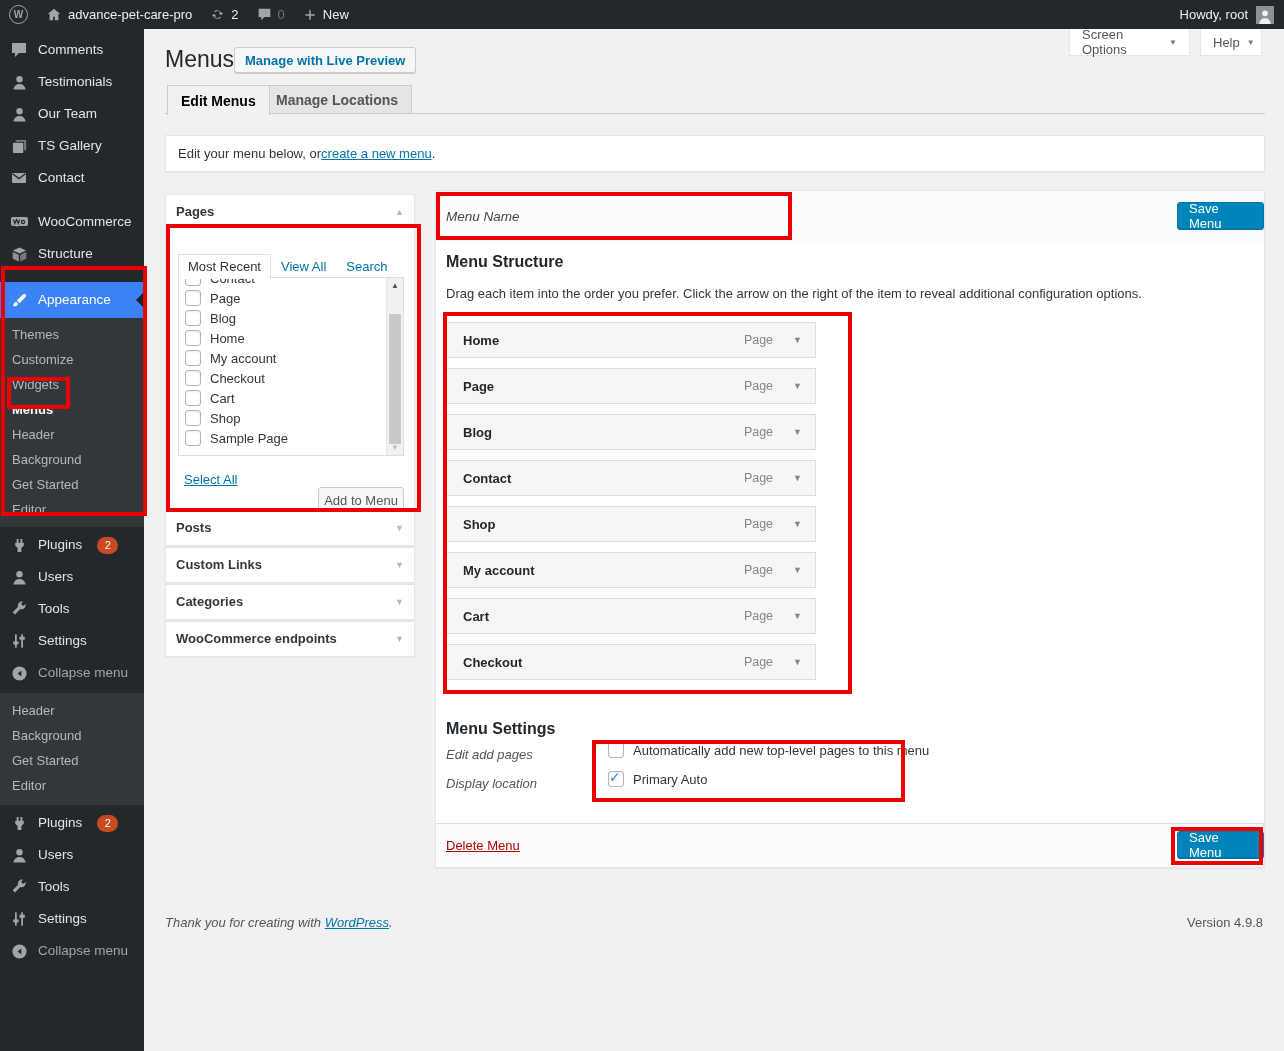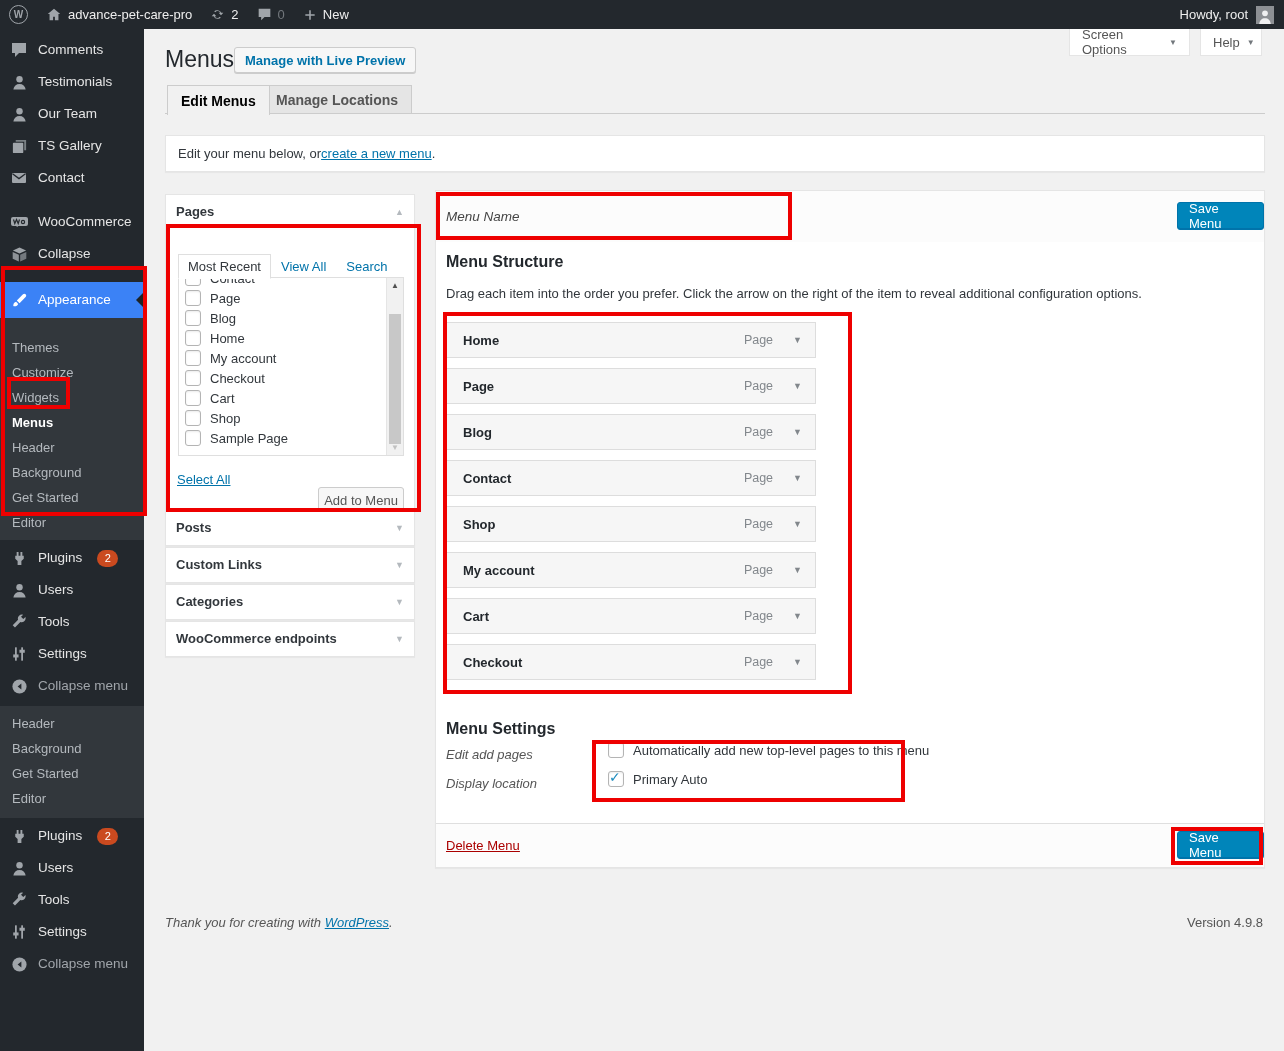--- a/index.html
+++ b/index.html
@@ -19,21 +19,21 @@
 
   
   .sidebar{position:absolute;top:29px;left:0;width:144px;height:1022px;background:#23282d;}
   .wp-item{display:flex;align-items:center;gap:9px;padding:7px 2px 7px 9px;font-size:13.5px;
     color:#e5e5e5;line-height:16px;cursor:pointer;}
   .wp-item .mi-icon{flex:0 0 auto;width:20px;height:18px;display:flex;align-items:center;justify-content:center;}
   .sep{height:12px;}
   .wp-item.current{background:#3b82f6;color:#fff;padding-top:9px;padding-bottom:9px;position:relative;}
   .wp-item.current::after{content:"";position:absolute;right:0;top:50%;margin-top:-8px;
     border:8px solid transparent;border-right-color:#1d2327;}
-  .submenu{background:#32373c;padding:18px 0 4px;}
+  .submenu{background:#32373c;padding:5px 0 4px;}
   .sub-item{padding:4px 0 5px 12px;font-size:13px;color:#b4b9be;line-height:16px;cursor:pointer;}
   .sub-item.current-sub{color:#fff;font-weight:bold;}
   .badge{display:inline-flex;align-items:center;justify-content:center;min-width:17px;height:17px;
     border-radius:9px;background:#ca4a1f;color:#fff;font-size:11px;margin-left:6px;padding:0 2px;}
   .dim{color:#a0a5aa;}
 
   
   .content{position:absolute;left:144px;top:29px;width:1140px;height:1022px;}
   .meta-btn{position:absolute;top:0;height:27px;background:#fff;border:1px solid #e5e5e5;border-top:none;
     display:flex;align-items:center;gap:7px;padding:0 12px;color:#555;font-size:13px;cursor:pointer;box-sizing:border-box;}
@@ -63,21 +63,21 @@
     overflow:hidden;box-sizing:border-box;background:#fff;}
   .page-list-inner{padding:0 0 0 6px;margin-top:-10px;}
   .pl-row{display:flex;align-items:center;gap:9px;height:20px;font-size:13px;color:#32373c;}
   .cb{width:14px;height:14px;border:1px solid #b4b4b4;border-radius:3px;background:#fff;position:relative;
     flex:0 0 auto;box-shadow:inset 0 1px 2px rgba(0,0,0,.08);cursor:pointer;}
   .cb.checked::after{content:"\2713";position:absolute;left:0px;top:-3px;font-size:14px;font-weight:bold;color:#1e8cbe;}
   .list-scroll{position:absolute;top:0;right:0;bottom:0;width:16px;background:#f1f1f1;border-left:1px solid #e5e5e5;}
   .scroll-up{position:absolute;top:3px;left:0;right:0;text-align:center;color:#505050;font-size:8px;cursor:pointer;}
   .scroll-thumb{position:absolute;top:36px;left:2px;right:2px;height:130px;background:#c8c8c8;cursor:pointer;}
   .scroll-down{position:absolute;bottom:3px;left:0;right:0;text-align:center;color:#c1c1c1;font-size:8px;cursor:pointer;}
-  .select-all{position:absolute;left:11px;top:272px;line-height:26px;}
+  .select-all{position:absolute;left:18px;top:272px;line-height:26px;}
   .btn-add{position:absolute;left:152px;top:272px;width:86px;height:26px;background:#f7f7f7;border:1px solid #ccc;
     box-shadow:0 1px 0 #ccc;color:#555;margin-top:20px;}
 
   
   .editor-card{position:absolute;left:291px;top:161px;width:830px;height:678px;border:1px solid #e5e5e5;
     box-sizing:border-box;box-shadow:0 1px 1px rgba(0,0,0,.04);background:#fff;}
   .card-toolbar{position:absolute;top:0;left:0;right:0;height:51px;background:#fcfcfc;border-bottom:1px solid #dfdfdf;}
   .mn-label{position:absolute;left:10px;top:0;height:51px;display:flex;align-items:center;
     font-style:italic;font-size:13.5px;color:#464646;}
   .mn-input{position:absolute;left:80px;top:11px;width:242px;height:28px;box-sizing:border-box;border:1px solid #ddd;
@@ -221,21 +221,21 @@
       <span>WooCommerce</span>
     </div>
     <div class="wp-item">
       <span class="mi-icon">
           <svg width="17" height="17" viewBox="0 0 18 18" fill="#a0a5aa">
             <path d="M9 1.5l7 3.2-7 3.2-7-3.2z"></path>
             <path d="M1.8 6.3l6.5 3v7.2l-6.5-3z" opacity=".85"></path>
             <path d="M16.2 6.3l-6.5 3v7.2l6.5-3z" opacity=".65"></path>
           </svg>
         </span>
-      <span>Collapse</span>
+      <span>Structure</span>
     </div>
     <div class="sep"></div>
     <div class="wp-item current">
       <span class="mi-icon">
           <svg width="17" height="17" viewBox="0 0 18 18" fill="#ffffff">
             <path d="M15.5 2.5c.8.8.8 2 0 2.8L9 11.8 6.2 9 12.7 2.5c.8-.8 2-.8 2.8 0z"></path>
             <path d="M5.5 10.3c-1.9.2-3.1 1.8-3.1 4.5 1.7.8 4.6 0 5.2-2.1z"></path>
           </svg>
         </span>
       <span>Appearance</span>

